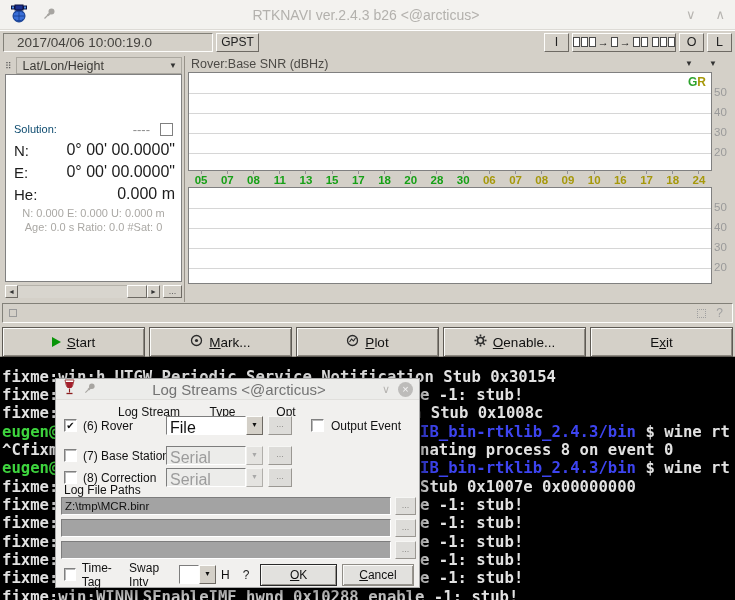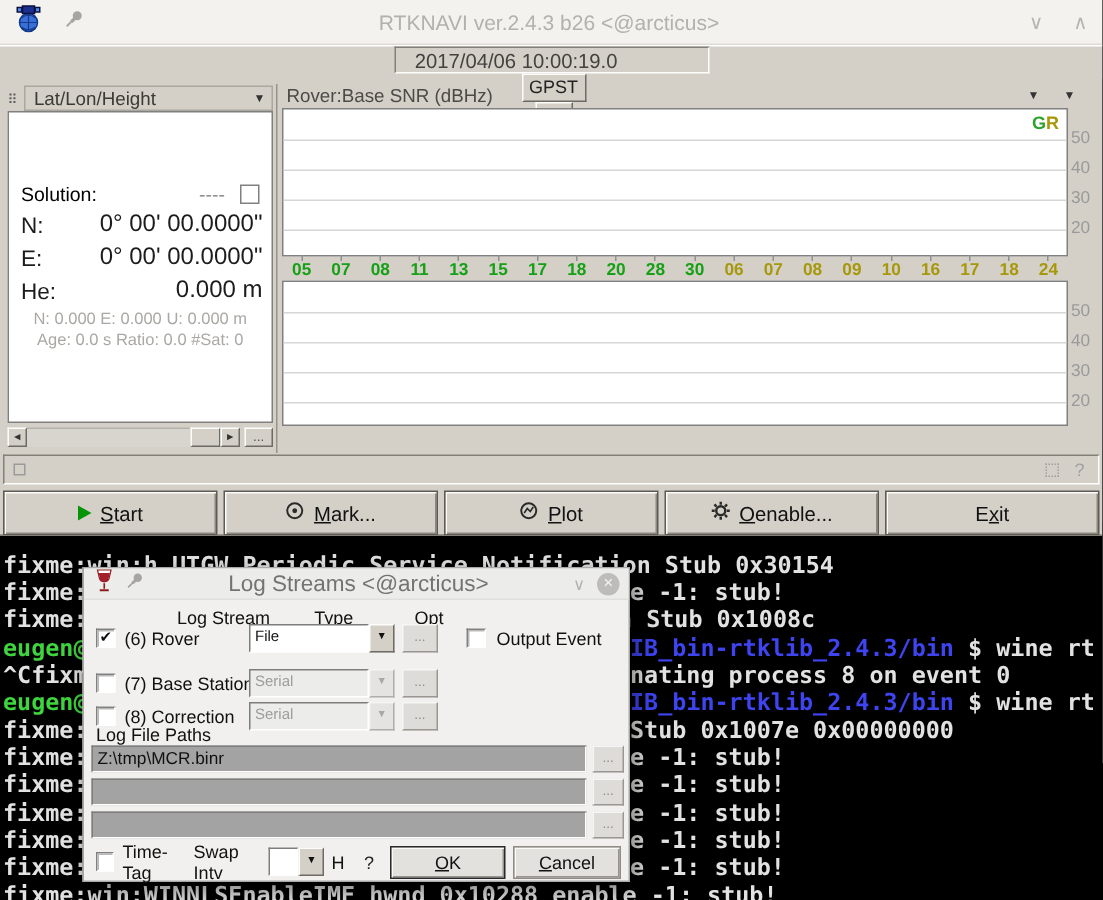--- a/index.html
+++ b/index.html
@@ -16,42 +16,42 @@
   #main{position:absolute;left:0;top:0;width:735px;height:357px;background:#d4d0c8;z-index:10;
         border-bottom:1px solid #9a968e;box-sizing:border-box;}
   #titlebar{position:absolute;left:0;top:0;width:735px;height:30px;background:#f3f2ef;
             display:flex;align-items:center;border-bottom:1px solid #dddbd6;box-sizing:border-box;}
   #title-text{flex:1;text-align:center;color:#b3b1ad;font-size:14px;}
   .tb-chevron{color:#b7b5b1;font-size:13px;padding:0 10px;}
   #app-icon{margin-left:9px;}
   #pin-icon-main{margin-left:14px;}
 
   #timebar{position:absolute;left:0;top:30px;width:735px;height:23px;background:#d4d0c8;
-           border-top:1px solid #fff;box-sizing:border-box;display:flex;align-items:center;padding:0 3px;flex-direction:column;}
+           border-top:1px solid #fff;box-sizing:border-box;display:flex;align-items:center;padding:0 3px;}
   .sunken{border:1px solid;border-color:#828078 #fdfdfb #fdfdfb #828078;background:#d4d0c8;box-sizing:border-box;}
   .raised{border:1px solid;border-color:#fdfdfb #6e6a64 #6e6a64 #fdfdfb;background:#d4d0c8;box-sizing:border-box;}
   #time-display{width:210px;height:19px;font-size:13.5px;color:#44423e;padding:1px 0 0 13px;}
   #gpst-btn{width:43px;height:19px;margin-left:3px;font-size:12px;color:#222;text-align:center;line-height:17px;}
   #tb-spacer{flex:1;}
   .io-btn{width:25px;height:19px;font-size:12.5px;color:#222;text-align:center;line-height:17px;margin-left:3px;}
   #streams-panel{width:104px;height:19px;margin-left:3px;display:flex;align-items:center;justify-content:center;gap:1px;}
   .stream-box{width:8px;height:10px;background:#fff;border:1px solid #4a4a4a;box-sizing:border-box;}
   .stream-arrow{font-size:11px;color:#111;line-height:10px;margin:0 1px;}
   .stream-gap{width:3px;}
 
   
   #sol-header{position:absolute;left:5px;top:57px;width:177px;height:17px;display:flex;align-items:center;}
   #grip-icon{color:#5a5a5a;font-size:9px;margin-right:4px;}
   #sol-selector{flex:1;height:17px;background:#d4d0c8;border:1px solid #aaa79f;box-sizing:border-box;
                 display:flex;align-items:center;font-size:12.5px;color:#3c3a36;padding-left:6px;}
   #sol-selector .dd{margin-left:auto;margin-right:4px;font-size:8px;color:#333;}
   #sol-body{position:absolute;left:5px;top:74px;width:177px;height:208px;background:#fff;
             border:1px solid #808080;box-sizing:border-box;}
   #sol-row{position:absolute;left:8px;right:8px;top:46px;height:16px;display:flex;align-items:center;}
-  #sol-label{font-size:13px;color:#000000;}
+  #sol-label{font-size:11px;color:#0c4a6e;}
   #sol-status{margin-left:auto;color:#8c8c8c;font-size:13px;margin-right:10px;}
   #sol-indicator{width:13px;height:13px;border:1px solid #808080;background:#fff;box-sizing:border-box;}
   .coord-row{position:absolute;left:8px;right:6px;height:22px;display:flex;align-items:center;}
   .coord-label{font-size:15px;color:#1c1c1c;}
   .coord-value{margin-left:auto;font-size:16px;color:#1c1c1c;}
   .sol-info{position:absolute;left:0;right:0;text-align:center;font-size:11px;color:#aaa8a4;}
   #sol-scroll{position:absolute;left:5px;top:285px;width:155px;height:13px;display:flex;}
   .scr-btn{width:13px;height:13px;font-size:7px;color:#333;text-align:center;line-height:12px;}
   #scr-track{flex:1;background:#d8d5ce;border-top:1px solid #b5b2aa;box-sizing:border-box;}
   #scr-thumb{width:20px;height:13px;}
@@ -106,21 +106,21 @@
   #hdr-stream{left:38px;width:110px;text-align:center;}
   #hdr-type{left:118px;width:97px;text-align:center;}
   #hdr-opt{left:212px;width:36px;text-align:center;}
   .cb{width:13px;height:13px;background:#fff;border:1px solid;border-color:#808080 #fff #fff #808080;
       box-shadow:inset 1px 1px 0 #b9b9b9;box-sizing:border-box;font-size:10px;line-height:11px;text-align:center;color:#111;}
   .stream-row{position:absolute;left:8px;right:8px;height:19px;display:flex;align-items:center;}
   .stream-row .cb{margin-right:6px;}
   .stream-row .s-label{font-size:12px;color:#111;width:88px;}
   .combo{position:absolute;left:110px;width:97px;height:19px;display:flex;}
   .combo-field{flex:1;background:#fff;border:1px solid;border-color:#7d7d7d #fff #fff #7d7d7d;
-               box-sizing:border-box;font-size:10px;color:#111;padding:2px 0 0 3px;overflow:hidden;}
+               box-sizing:border-box;font-size:16px;color:#111;padding:2px 0 0 3px;overflow:hidden;}
   .combo-btn{width:17px;background:#d4d0c8;border:1px solid;border-color:#fdfdfb #6e6a64 #6e6a64 #fdfdfb;
              box-sizing:border-box;font-size:7px;color:#111;text-align:center;line-height:16px;}
   .combo.disabled .combo-field{background:#ececea;color:#9c9c9c;}
   .combo.disabled .combo-btn{background:#e4e3e0;color:#a8a8a8;border-color:#f4f4f2 #b0aeaa #b0aeaa #f4f4f2;}
   .opt-btn{position:absolute;left:212px;width:24px;height:19px;background:#dddcd9;border:1px solid;
            border-color:#f6f6f4 #9a9792 #9a9792 #f6f6f4;box-sizing:border-box;font-size:9px;color:#8e8c88;
            text-align:center;line-height:15px;}
   #oe-row{position:absolute;left:255px;top:37px;height:19px;display:flex;align-items:center;}
   #oe-row .cb{margin-right:7px;}
   #paths-label{position:absolute;left:8px;top:104px;font-size:12px;color:#111;}

